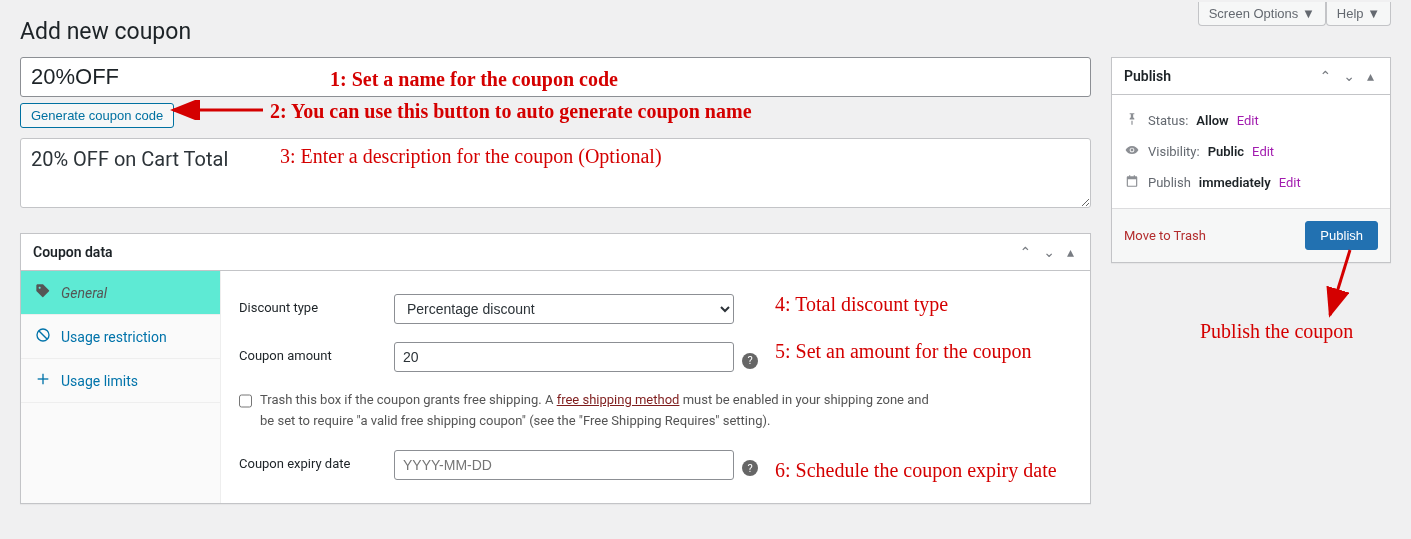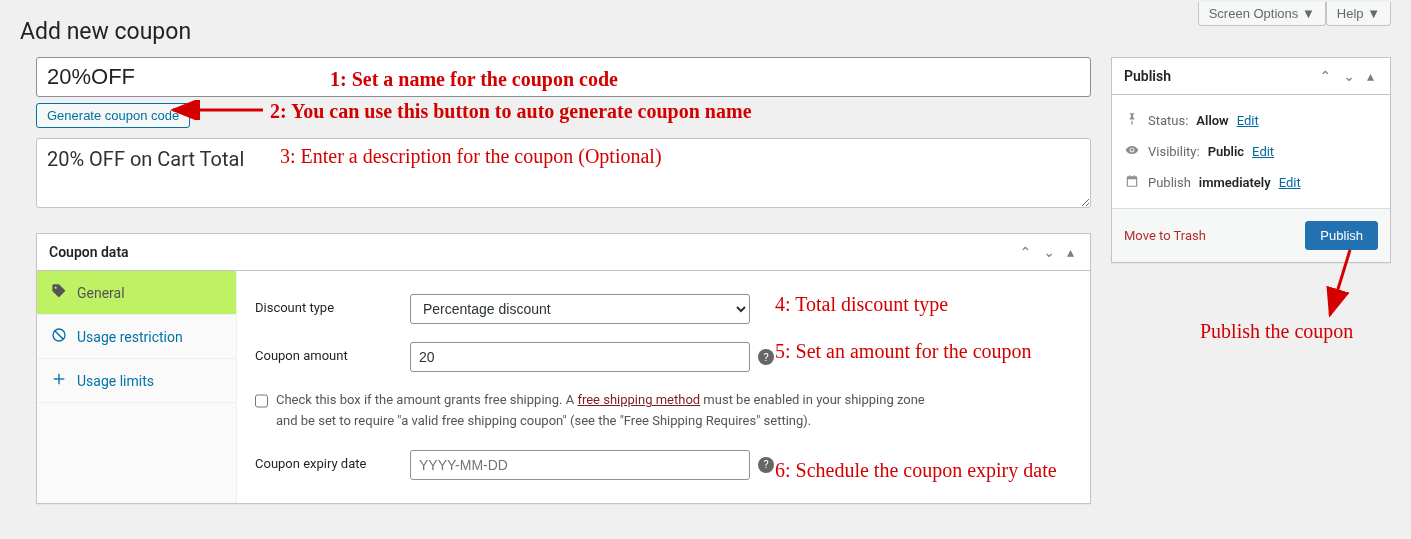--- a/index.html
+++ b/index.html
@@ -32,21 +32,21 @@
 h1.page-title {
   font-size: 23px;
   font-weight: 400;
   color: #1d2327;
   padding: 18px 0 12px 0;
 }
 .main-layout {
   display: flex;
   gap: 20px;
 }
-.left-col { flex: 1; min-width: 0; margin-left: 16px; }
+.left-col { flex: 1; min-width: 0; }
 .right-col { width: 280px; }
 .title-input {
   width: 100%;
   font-size: 22px;
   padding: 6px 10px;
   border: 1px solid #8c8f94;
   border-radius: 3px;
   background: #fff;
   color: #1d2327;
   font-weight: 400;
@@ -106,23 +106,24 @@
 .tab-item {
   display: flex;
   align-items: center;
   gap: 10px;
   padding: 12px 14px;
   border-bottom: 1px solid #eee;
   font-size: 14px;
   cursor: pointer;
 }
 .tab-item.active {
-  background: #bef264;
+  background: #5eead4;
   color: #555;
   position: relative;
+  font-style: italic;
 }
 .tab-item .icon { width: 16px; text-align: center; }
 .tab-general-icon { color: #555; }
 .tab-restrict-icon { color: #0073aa; }
 .tab-limits-icon { color: #0073aa; }
 .tab-item:not(.active) { color: #0073aa; }
 .panel {
   flex: 1;
   padding: 14px 18px;
 }
@@ -130,21 +131,21 @@
   display: flex;
   align-items: flex-start;
   padding: 9px 0;
 }
 .form-row label.fld-label {
   width: 155px;
   font-size: 13px;
   color: #1d2327;
   padding-top: 6px;
 }
-.fld-body { flex: 1; display:flex; align-items:flex-start; gap:8px; flex-wrap:wrap;}
+.fld-body { flex: 1; display:flex; align-items:center; gap:8px; flex-wrap:wrap;}
 select.fld, input.fld {
   width: 340px;
   padding: 4px 8px;
   border: 1px solid #8c8f94;
   border-radius: 3px;
   font-size: 14px;
   background:#fff;
   color:#2c3338;
   height: 30px;
 }
@@ -165,21 +166,21 @@
 .publish-box { margin-top: 0; }
 .publish-body { padding: 10px 12px; }
 .pub-row {
   display:flex; align-items:center; gap:8px;
   padding: 7px 0;
   font-size:13px;
   color:#646970;
 }
 .pub-row .icon { width:16px; text-align:center; color:#8c8f94;}
 .pub-row strong { color:#1d2327; font-weight:600;}
-.pub-row a { color:#0369a1; text-decoration:underline; cursor:pointer;}
+.pub-row a { color:#a21caf; cursor:pointer;}
 .publish-footer {
   display:flex; justify-content:space-between; align-items:center;
   padding: 12px;
   border-top:1px solid #dcdcde;
   background:#f6f7f7;
 }
 .trash-link { color:#b32d2e; cursor:pointer; font-size:13px;}
 .publish-btn {
   background:#2271b1; color:#fff; border:1px solid #2271b1;
   padding:6px 14px; font-size:13px; border-radius:3px; cursor:pointer;
@@ -263,21 +264,21 @@
             <div class="fld-body">
               <input type="text" class="fld" value="20" style="">
               <span class="help-q">?</span>
             </div>
           </div>
           <div class="form-row">
             <div class="fld-body">
               <div class="chk-row">
                 <input type="checkbox" style="">
                 <span class="chk-text">
-                  <span>Check this box if the amount grants free shipping. A </span><a href="#">free shipping method</a><span> must be enabled in your shipping zone and be set to require "a valid free shipping coupon" (see the "Free Shipping Requires" setting).</span>
+                  <span>Trash this box if the coupon grants free shipping. A </span><a href="#">free shipping method</a><span> must be enabled in your shipping zone and be set to require "a valid free shipping coupon" (see the "Free Shipping Requires" setting).</span>
                 </span>
               </div>
             </div>
           </div>
           <div class="form-row">
             <label class="fld-label">Coupon expiry date</label>
             <div class="fld-body">
               <input type="text" class="fld" placeholder="YYYY-MM-DD" style="">
               <span class="help-q">?</span>
             </div>

